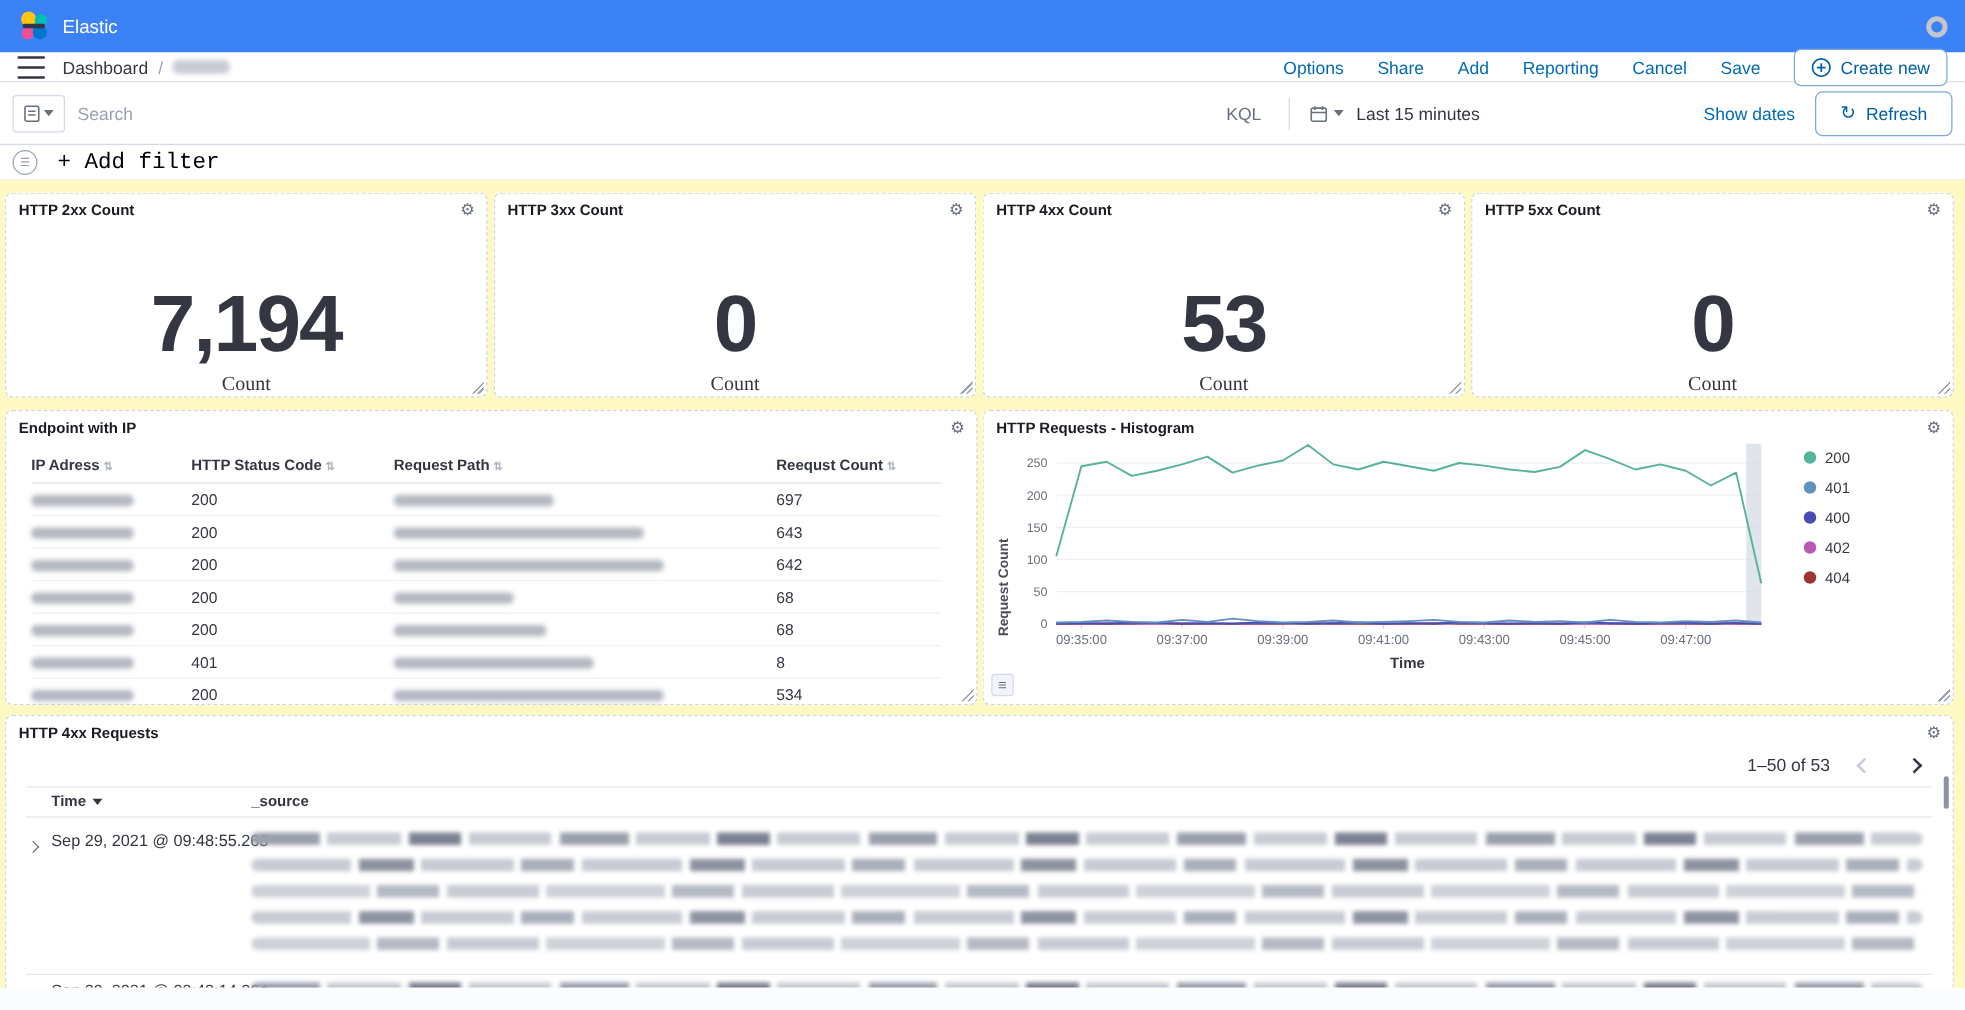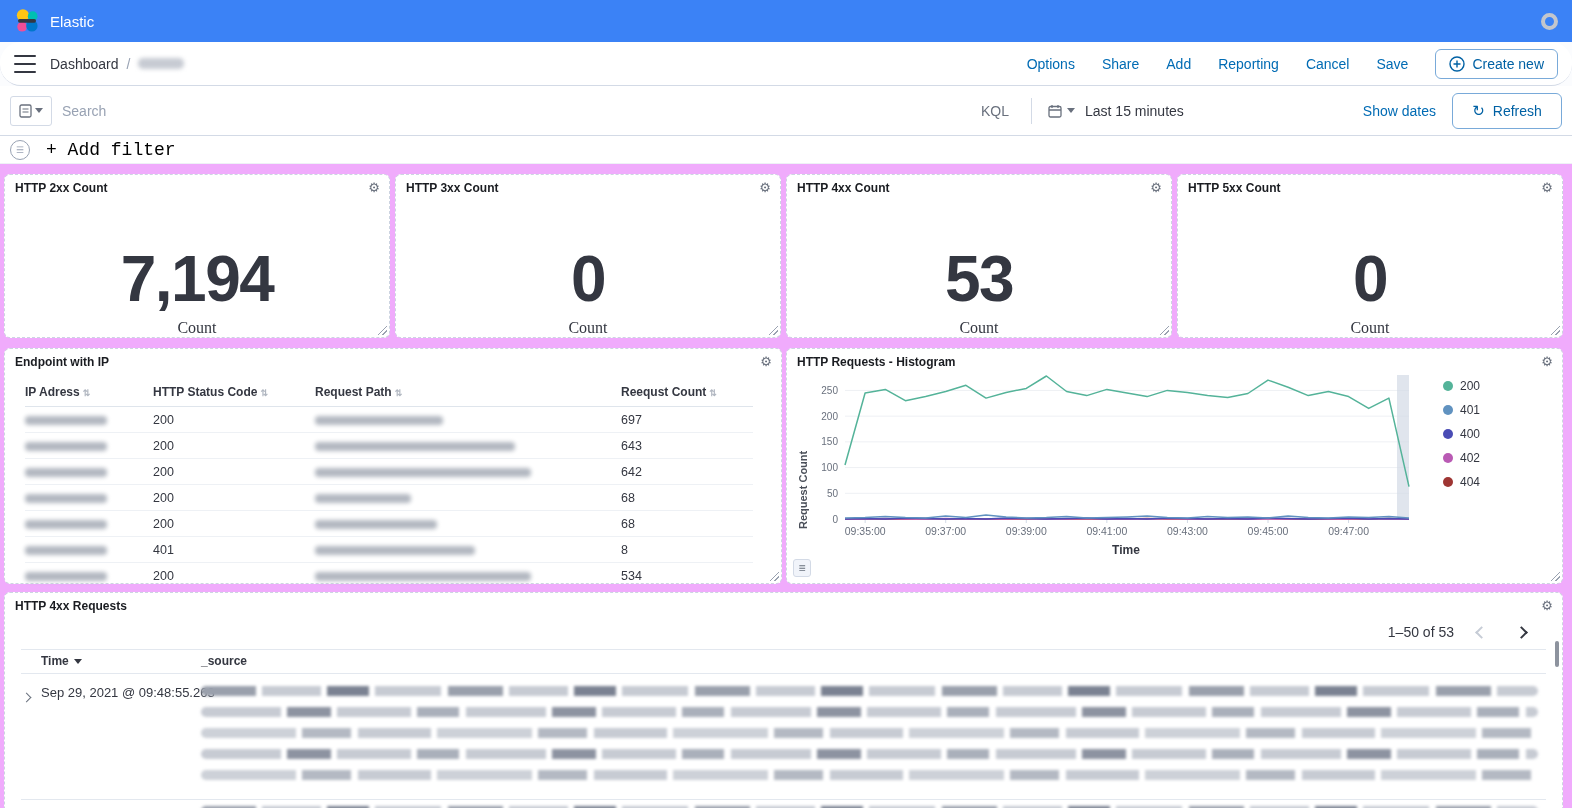--- a/index.html
+++ b/index.html
@@ -9,22 +9,22 @@
   
   .app-header { height:42px; background:#3b82f6; display:flex; align-items:center;
     padding:0 14px; gap:10px; }
   .app-name { color:#fff; font-size:15px; }
   .logo { width:26px; height:26px; display:block; }
   .header-right { margin-left:auto; display:flex; align-items:center; }
   .avatar-ring { width:17px; height:17px; border-radius:50%; border:4px solid #c3c6cd;
     background:transparent; cursor:pointer; }
 
   
-  .navbar { height:44px; background:#fff; border-bottom:1px solid #d3dae6;
-    display:flex; align-items:center; padding:0 14px; gap:14px;border-radius:21px; }
+  .navbar { height:24px; background:#fff; border-bottom:1px solid #d3dae6;
+    display:flex; align-items:center; padding:0 14px; gap:14px; }
   .menu-btn { width:22px; height:18px; display:flex; flex-direction:column;
     justify-content:space-between; background:none; border:none; cursor:pointer; }
   .menu-btn i { display:block; height:2px; background:#343741; border-radius:1px; }
   .breadcrumb { display:flex; align-items:center; gap:8px; font-size:14px; }
   .crumb-link { color:#343741; cursor:pointer; }
   .crumb-sep { color:#98a2b3; }
   .crumb-blur { display:inline-block; width:46px; height:11px; border-radius:5px;
     background:#c7cbd3; filter:blur(2px); }
   .nav-links { margin-left:auto; display:flex; align-items:center; gap:27px; }
   .nav-link { color:#006BB4; font-size:14px; background:none; border:none;
@@ -63,21 +63,21 @@
   
   .filterbar { height:28px; background:#fff; display:flex; align-items:center;
     padding:0 10px; gap:16px; border-bottom:1px solid #eef1f6; }
   .filter-circle-btn { width:20px; height:20px; border-radius:50%;
     border:1.5px solid #98a2b3; background:#fff; display:flex; align-items:center;
     justify-content:center; cursor:pointer; color:#98a2b3; font-size:9px; }
   .add-filter-btn { color:#000000; font-size:18px; background:none; border:none;
     cursor:pointer; font-family:Liberation Mono, monospace; }
 
   
-  .dashboard { position:relative; width:1572px; height:646px; background:#f0abfc;
+  .dashboard { position:relative; width:1572px; height:646px; background:#fef9c3;
     overflow:hidden; }
   .panel { position:absolute; background:#fff; border:1px dashed #cdd5e1;
     border-radius:6px; }
   .panel-title { position:absolute; top:6px; left:10px; font-size:12px;
     font-weight:700; color:#1a1c21; white-space:nowrap; }
   .gear-btn { position:absolute; top:3px; right:5px; width:20px; height:20px;
     background:none; border:none; color:#69707d; font-size:13px; cursor:pointer;
     line-height:20px; text-align:center; }
   .resize-handle { position:absolute; right:2px; bottom:2px; width:11px; height:11px;
     cursor:se-resize;
@@ -115,21 +115,21 @@
   .legend { flex:1; padding:10px 0 0 12px; display:flex; flex-direction:column;
     gap:10px; }
   .legend-item { display:flex; align-items:center; gap:7px; cursor:pointer; }
   .legend-dot { width:10px; height:10px; border-radius:50%; background:#999; }
   .legend-label { font-size:12px; color:#343741; }
   .legend-toggle-btn { position:absolute; left:6px; bottom:6px; width:18px; height:18px;
     border:1px solid #d3dae6; border-radius:3px; background:#f1f4fa; color:#69707d;
     font-size:12px; line-height:15px; text-align:center; cursor:pointer; padding:0; }
 
   
-  .pagination { position:absolute; top:26px; right:28px; display:flex;
+  .pagination { position:absolute; top:26px; right:18px; display:flex;
     align-items:center; gap:14px;justify-content:space-between; }
   .page-count { font-size:14px; color:#343741; }
   .page-btn { width:26px; height:26px; background:none; border:none; cursor:pointer;
     display:flex; align-items:center; justify-content:center; }
   .chev { width:9px; height:9px; border-top:2.5px solid; border-right:2.5px solid;
     display:inline-block; }
   .chev-left { transform:rotate(-135deg); border-color:#c6ccd6; }
   .chev-right { transform:rotate(45deg); border-color:#343741; }
   .req-table-topline { position:absolute; left:16px; right:16px; top:56px;
     border-top:1px solid #e3e8ef; }

